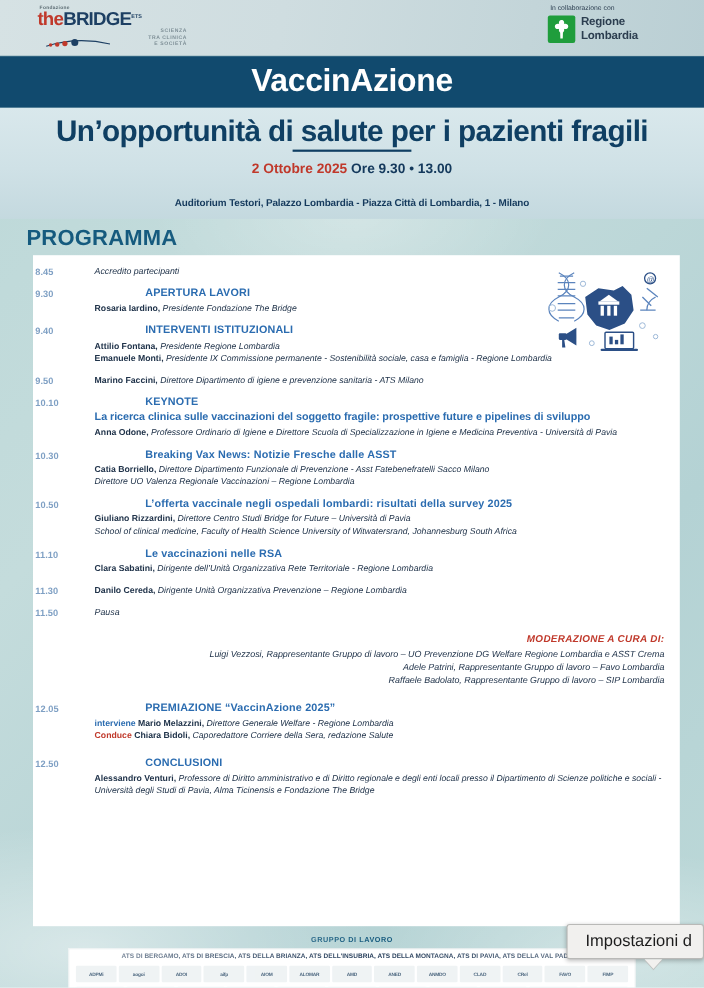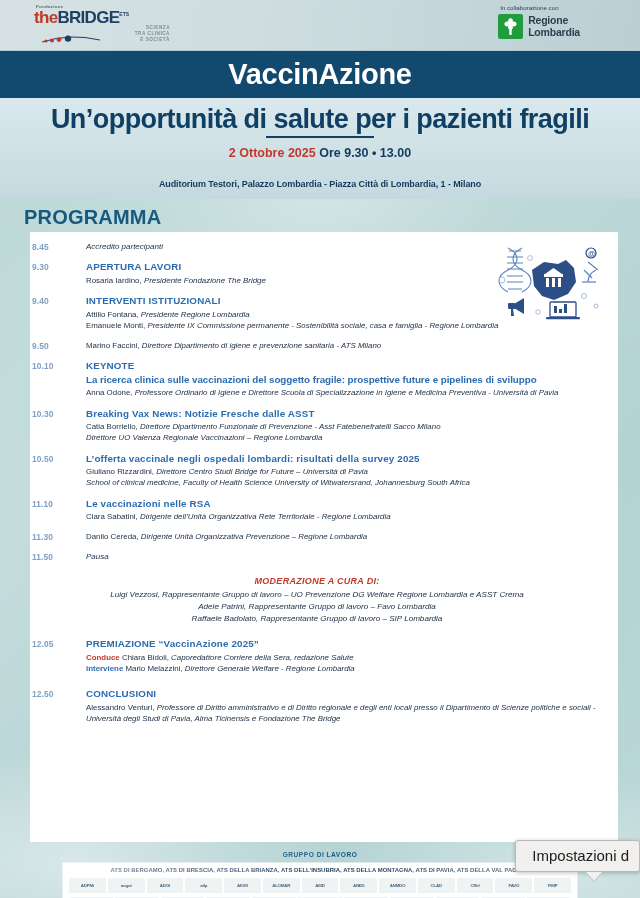--- a/index.html
+++ b/index.html
@@ -203,40 +203,40 @@
   .body { flex: 1; min-width: 0; }
 
   .sess-title {
     font-size: 9.8px;
     font-weight: bold;
     color: #2b6cb0;
     line-height: 1.28;
     letter-spacing: -0.05px;
     margin-bottom: 1px;
   }
-  .sess-title.caps { letter-spacing: 0.15px; }
+  .sess-title.caps { letter-spacing: 0.15px; margin-left: 46px; }
 
   .speaker {
     font-size: 7.9px;
     line-height: 1.42;
     color: #20334a;
     font-style: italic;
   }
-  .speaker b { font-style: normal; font-weight: normal; }
+  .speaker b { font-style: normal; font-weight: bold; }
 
   .plain-italic {
     font-size: 8px;
     font-style: italic;
     color: #20334a;
     padding-top: 1px;
   }
 
   
   .moder {
-    text-align: center;
+    text-align: right;
     margin: 14px 0 13px;
   }
   .moder-head {
     color: #c0392b;
     font-weight: bold;
     font-style: italic;
     font-size: 9px;
     letter-spacing: 0.3px;
     margin-bottom: 3px;
   }
@@ -513,24 +513,24 @@
       <div class="moder-line">Luigi Vezzosi, Rappresentante Gruppo di lavoro – UO Prevenzione DG Welfare Regione Lombardia e ASST Crema</div>
       <div class="moder-line">Adele Patrini, Rappresentante Gruppo di lavoro – Favo Lombardia</div>
       <div class="moder-line">Raffaele Badolato, Rappresentante Gruppo di lavoro – SIP Lombardia</div>
     </div>
 
     <div class="row">
       <div class="time">12.05</div>
       <div class="body">
         <div class="sess-title caps">PREMIAZIONE “VaccinAzione 2025”</div>
         <div class="speaker">
+          <span class="lbl-blue">interviene</span><b> Mario Melazzini,</b><span> Direttore Generale Welfare - Regione Lombardia</span>
+        </div>
+        <div class="speaker">
           <span class="lbl-red">Conduce</span><b> Chiara Bidoli,</b><span> Caporedattore Corriere della Sera, redazione Salute</span>
-        </div>
-        <div class="speaker">
-          <span class="lbl-blue">interviene</span><b> Mario Melazzini,</b><span> Direttore Generale Welfare - Regione Lombardia</span>
         </div>
       </div>
     </div>
 
     <div class="row" style="margin-top:14px;">
       <div class="time">12.50</div>
       <div class="body">
         <div class="sess-title caps">CONCLUSIONI</div>
         <div class="speaker">
           <b>Alessandro Venturi,</b><span> Professore di Diritto amministrativo e di Diritto regionale e degli enti locali presso il Dipartimento di Scienze politiche e sociali - Università degli Studi di Pavia, Alma Ticinensis e Fondazione The Bridge</span>

